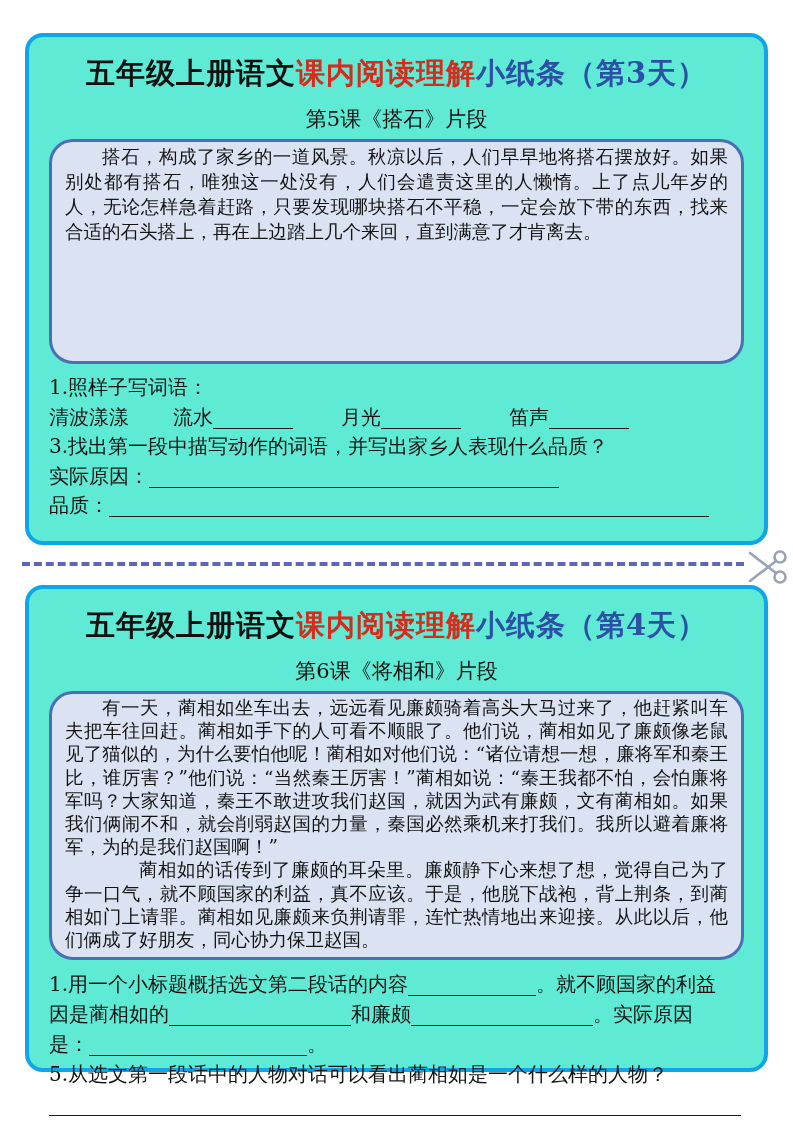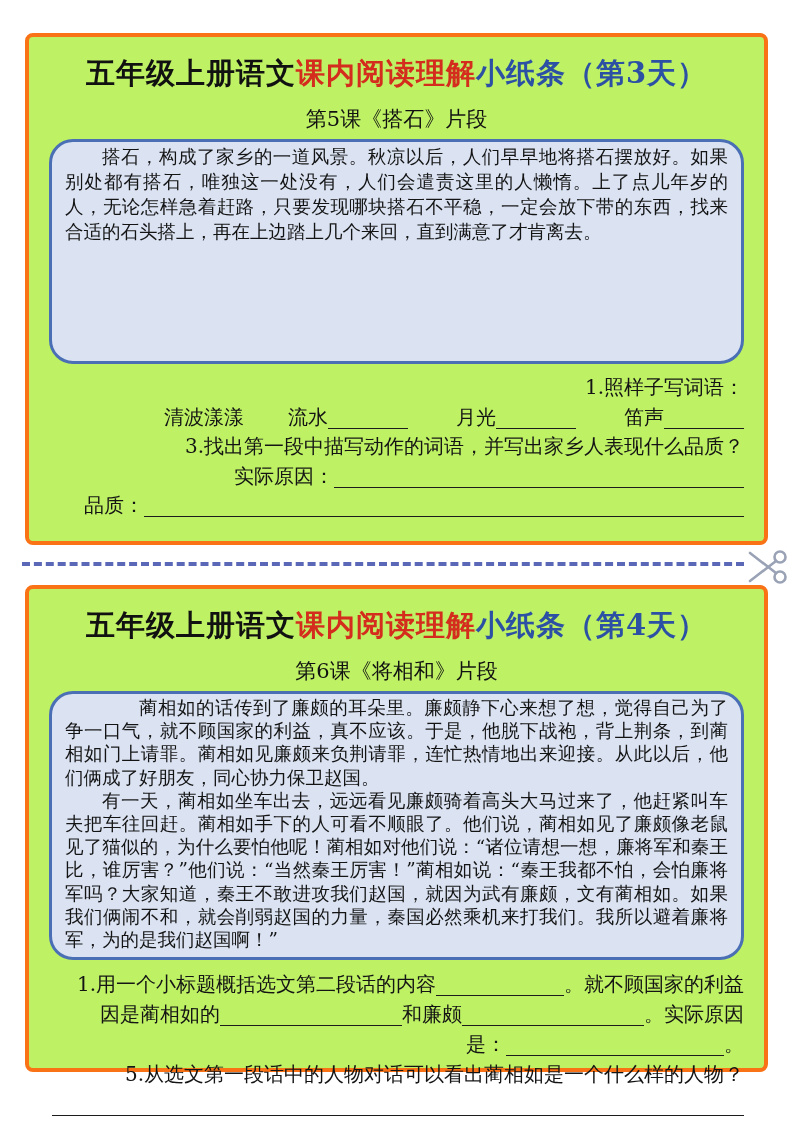--- a/index.html
+++ b/index.html
@@ -15,24 +15,24 @@
   .sheet {
     position: relative;
     width: 793px;
     height: 1122px;
   }
   .card {
     position: absolute;
     left: 25px;
     width: 743px;
     box-sizing: border-box;
-    border: 4px solid #f97316;
-    border-radius: 8px;
+    border: 4px solid #0ea5e9;
+    border-radius: 18px;
     padding: 10px 18px 0 18px;
-    background: #bef264;
+    background: #5eead4;
   }
   #card-0 { top: 33px;  height: 512px; }
   #card-1 { top: 585px; height: 487px; }
 
   .title {
     margin: 8px 0 0 0;
     text-align: center;
     font-size: 29px;
     font-weight: bold;
     letter-spacing: 1px;
@@ -66,21 +66,21 @@
   #card-1 .passage { line-height: 23.2px; min-height: 228px; }
   .para { margin: 0; }
 
   .questions {
     margin: 9px 2px 0 2px;
     font-size: 20px;
     color: #141414;
   }
   #card-0 .qline { line-height: 29.5px; }
   #card-1 .qline { line-height: 30px; }
-  .qline { white-space: nowrap; text-align: right; }
+  .qline { white-space: nowrap; }
   .blank {
     display: inline-block;
     border-bottom: 1.8px solid #1c1c1c;
     height: 0.95em;
     vertical-align: -5px;
   }
   .gap { display: inline-block; }
 
   .divider {
     position: absolute;
@@ -129,22 +129,22 @@
       <circle cx="33" cy="29" r="5.5" fill="none" stroke="#9aa2b6" stroke-width="2.6"></circle>
       <line x1="3" y1="5" x2="29" y2="25" stroke="#9aa2b6" stroke-width="2.6" stroke-linecap="round"></line>
       <line x1="3" y1="33" x2="29" y2="13" stroke="#9aa2b6" stroke-width="2.6" stroke-linecap="round"></line>
     </svg>
   </div>
 
   <section class="card" id="card-1">
     <h1 class="title"><span class="t-black">五年级上册语文</span><span class="t-red">课内阅读理解</span><span class="t-blue">小纸条（第4天）</span></h1>
     <div class="subtitle">第6课《将相和》片段</div>
     <div class="passage">
+        <div class="para" style="text-indent: 2em;">有一天，蔺相如坐车出去，远远看见廉颇骑着高头大马过来了，他赶紧叫车夫把车往回赶。蔺相如手下的人可看不顺眼了。他们说，蔺相如见了廉颇像老鼠见了猫似的，为什么要怕他呢！蔺相如对他们说：“诸位请想一想，廉将军和秦王比，谁厉害？”他们说：“当然秦王厉害！”蔺相如说：“秦王我都不怕，会怕廉将军吗？大家知道，秦王不敢进攻我们赵国，就因为武有廉颇，文有蔺相如。如果我们俩闹不和，就会削弱赵国的力量，秦国必然乘机来打我们。我所以避着廉将军，为的是我们赵国啊！”</div>
         <div class="para" style="text-indent: 4em;">蔺相如的话传到了廉颇的耳朵里。廉颇静下心来想了想，觉得自己为了争一口气，就不顾国家的利益，真不应该。于是，他脱下战袍，背上荆条，到蔺相如门上请罪。蔺相如见廉颇来负荆请罪，连忙热情地出来迎接。从此以后，他们俩成了好朋友，同心协力保卫赵国。</div>
-        <div class="para" style="text-indent: 2em;">有一天，蔺相如坐车出去，远远看见廉颇骑着高头大马过来了，他赶紧叫车夫把车往回赶。蔺相如手下的人可看不顺眼了。他们说，蔺相如见了廉颇像老鼠见了猫似的，为什么要怕他呢！蔺相如对他们说：“诸位请想一想，廉将军和秦王比，谁厉害？”他们说：“当然秦王厉害！”蔺相如说：“秦王我都不怕，会怕廉将军吗？大家知道，秦王不敢进攻我们赵国，就因为武有廉颇，文有蔺相如。如果我们俩闹不和，就会削弱赵国的力量，秦国必然乘机来打我们。我所以避着廉将军，为的是我们赵国啊！”</div>
       </div>
     <div class="questions">
         <div class="qline"><span>1.用一个小标题概括选文第二段话的内容</span><span class="blank" style="width: 128px;"></span><span>。就不顾国家的利益</span></div>
         <div class="qline"><span>因是蔺相如的</span><span class="blank" style="width: 182px;"></span><span>和廉颇</span><span class="blank" style="width: 182px;"></span><span>。实际原因</span></div>
         <div class="qline"><span>是：</span><span class="blank" style="width: 218px;"></span><span>。</span></div>
         <div class="qline"><span>5.从选文第一段话中的人物对话可以看出蔺相如是一个什么样的人物？</span></div>
         <div class="qline"><span class="blank" style="width: 692px;"></span></div>
       </div>
   </section>
 

